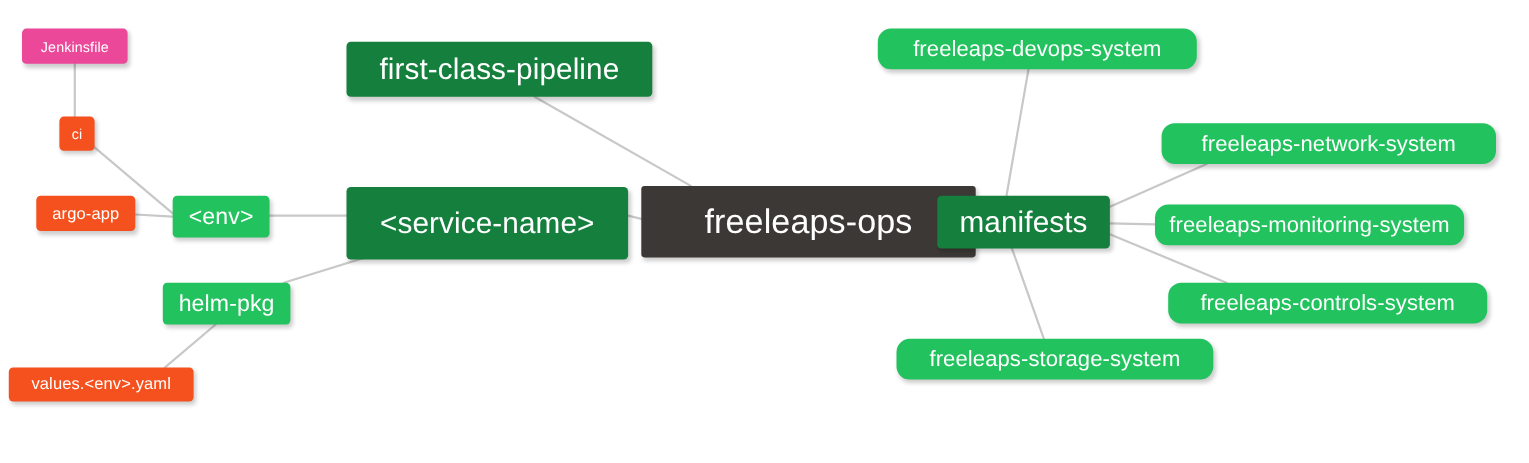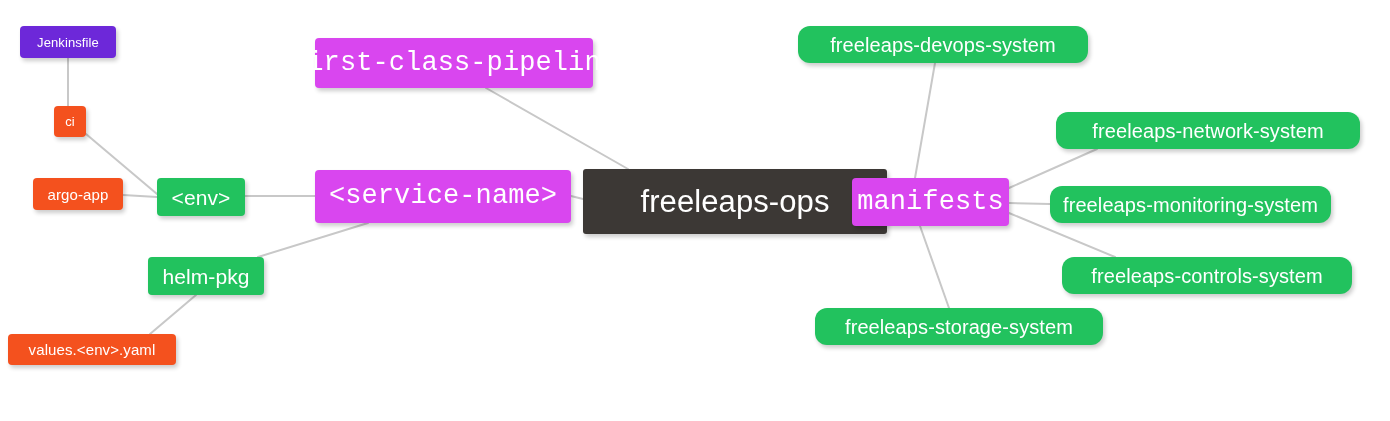--- a/index.html
+++ b/index.html
@@ -35,23 +35,23 @@
     white-space: nowrap;
     border-radius: 4px;
     box-shadow: 2px 3px 4px rgba(0,0,0,0.20);
     letter-spacing: 0.1px;
     line-height: 1;
   }
   .node-root {
     background: #3c3835;
     border-radius: 3px;
   }
-  .node-blue   { background: #d946ef; font-family: Liberation Mono, monospace; }
+  .node-blue   { background: #15803d; }
   .node-green  { background: #22c25e; }
-  .node-orange { background: #6d28d9; }
+  .node-orange { background: #ec4899; }
   .node-red    { background: #f4511e; }
 
   .sz-root   { font-size: 31px; }
   .sz-xl     { font-size: 27px; }
   .sz-md     { font-size: 21px; }
   .sz-sm     { font-size: 20px; border-radius: 12px; }
   .sz-xs     { font-size: 15px; }
   .sz-xxs    { font-size: 13px; }
 </style>
 </head>
@@ -69,21 +69,21 @@
       <line x1="486" y1="88" x2="628" y2="169" stroke="#c8c8c8" stroke-width="2" stroke-linecap="round"></line>
       <line x1="843" y1="201" x2="852" y2="201" stroke="#c8c8c8" stroke-width="2" stroke-linecap="round"></line>
       <line x1="915" y1="178" x2="935" y2="63" stroke="#c8c8c8" stroke-width="2" stroke-linecap="round"></line>
       <line x1="1009" y1="188" x2="1097" y2="149" stroke="#c8c8c8" stroke-width="2" stroke-linecap="round"></line>
       <line x1="1009" y1="203" x2="1050" y2="204" stroke="#c8c8c8" stroke-width="2" stroke-linecap="round"></line>
       <line x1="1009" y1="213" x2="1115" y2="257" stroke="#c8c8c8" stroke-width="2" stroke-linecap="round"></line>
       <line x1="920" y1="226" x2="949" y2="308" stroke="#c8c8c8" stroke-width="2" stroke-linecap="round"></line>
     </svg>
   <div id="node-layer">
       <div class="node node-root sz-root" style="left: 583px; top: 169px; width: 304px; height: 65px;">freeleaps-ops</div>
-      <div class="node node-blue sz-xl" style="left: 315px; top: 170px; width: 256px; height: 53px;">&lt;service-name&gt;</div>
+      <div class="node node-blue sz-xl" style="left: 315px; top: 170px; width: 256px; height: 66px;">&lt;service-name&gt;</div>
       <div class="node node-blue sz-xl" style="left: 315px; top: 38px; width: 278px; height: 50px;">first-class-pipeline</div>
       <div class="node node-blue sz-xl" style="left: 852px; top: 178px; width: 157px; height: 48px;">manifests</div>
       <div class="node node-green sz-md" style="left: 157px; top: 178px; width: 88px; height: 38px;">&lt;env&gt;</div>
       <div class="node node-green sz-md" style="left: 148px; top: 257px; width: 116px; height: 38px;">helm-pkg</div>
       <div class="node node-green sz-sm" style="left: 798px; top: 26px; width: 290px; height: 37px;">freeleaps-devops-system</div>
       <div class="node node-green sz-sm" style="left: 1056px; top: 112px; width: 304px; height: 37px;">freeleaps-network-system</div>
       <div class="node node-green sz-sm" style="left: 1050px; top: 186px; width: 281px; height: 37px;">freeleaps-monitoring-system</div>
       <div class="node node-green sz-sm" style="left: 1062px; top: 257px; width: 290px; height: 37px;">freeleaps-controls-system</div>
       <div class="node node-green sz-sm" style="left: 815px; top: 308px; width: 288px; height: 37px;">freeleaps-storage-system</div>
       <div class="node node-orange sz-xxs" style="left: 20px; top: 26px; width: 96px; height: 32px;">Jenkinsfile</div>

